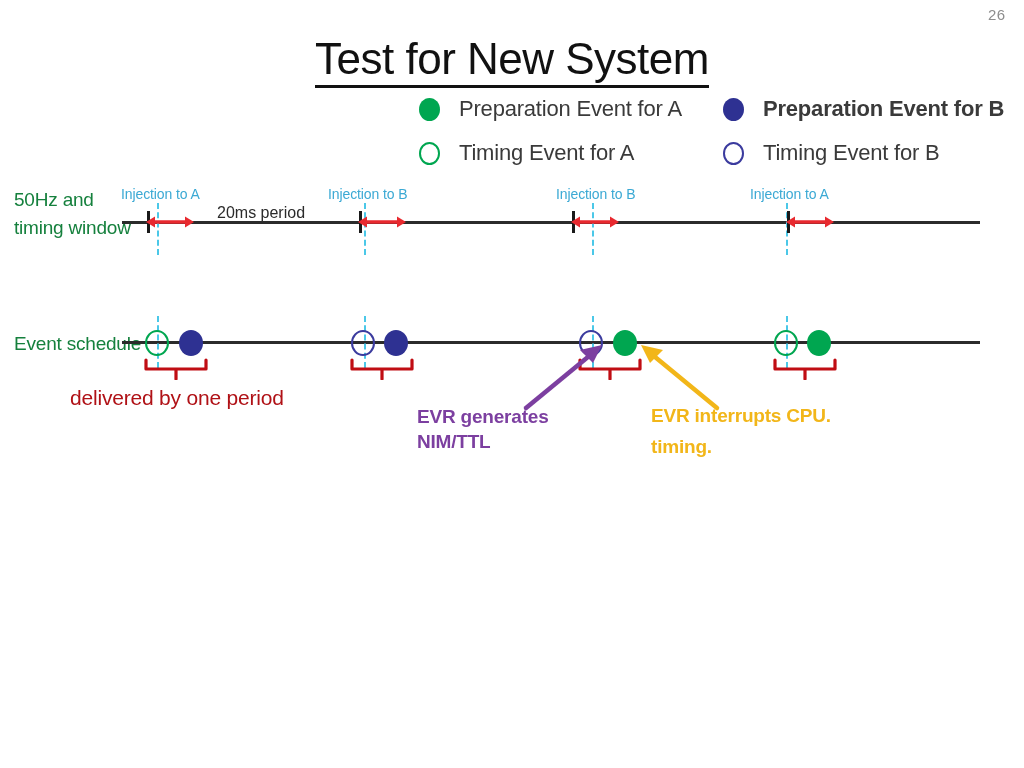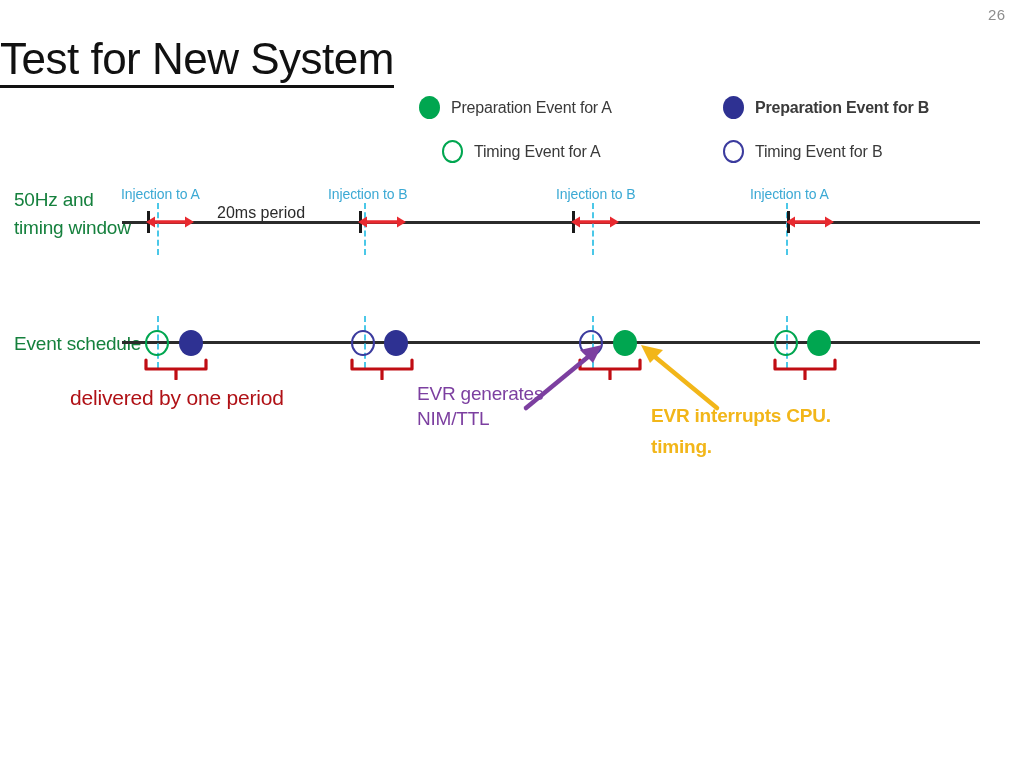--- a/index.html
+++ b/index.html
@@ -27,53 +27,53 @@
     font-size: 15px;
     color: #8d8d8d;
     letter-spacing: 0.3px;
   }
 
   
   #page-title {
     left: 0;
     top: 34px;
     width: 1024px;
-    text-align: left;
+    text-align: center;
     font-size: 44px;
     color: #111111;
     font-weight: 400;
     letter-spacing: -0.5px;
   }
   #page-title span.u {
     border-bottom: 3px solid #111111;
     padding-bottom: 2px;
   }
 
   
   .legend-item { display: flex; align-items: center; }
   .legend-label {
-    font-size: 16px;
+    font-size: 22px;
     color: #3a3a3a;
-    margin-left: 11px;
+    margin-left: 19px;
     white-space: nowrap;
     letter-spacing: -0.2px;
   }
   .dot {
     width: 21px;
     height: 23px;
     border-radius: 50%;
     flex: 0 0 auto;
   }
   .dot.fill-green { background: #00a650; }
   .dot.fill-blue  { background: #2e3192; }
   .dot.open-green { background: transparent; border: 2.5px solid #00a650; box-sizing: border-box; }
   .dot.open-blue  { background: transparent; border: 2.5px solid #3b3b9e; box-sizing: border-box; }
 
   #legend-prep-a  { left: 419px; top: 96px; }
-  #legend-time-a  { left: 442px; top: 140px; }
+  #legend-time-a  { left: 419px; top: 140px; }
   #legend-prep-b  { left: 723px; top: 96px; font-weight: bold; }
   #legend-time-b  { left: 723px; top: 140px; }
 
   
   .row-label {
     font-size: 19px;
     color: #15803d;
     line-height: 28px;
     letter-spacing: -0.2px;
   }
@@ -154,23 +154,23 @@
   #note-trigger {
     left: 70px;
     top: 386px;
     font-size: 21px;
     color: #b01116;
     white-space: nowrap;
     letter-spacing: -0.2px;
   }
   #note-evr-nim {
     left: 417px;
-    top: 381px;
+    top: 404px;
     font-size: 19px;
-    font-weight: normal;
+    font-weight: bold;
     color: #7c3fa0;
     line-height: 25px;
     letter-spacing: -0.2px;
   }
   #note-evr-cpu {
     left: 651px;
     top: 400px;
     font-size: 19px;
     font-weight: bold;
     color: #f2b619;

